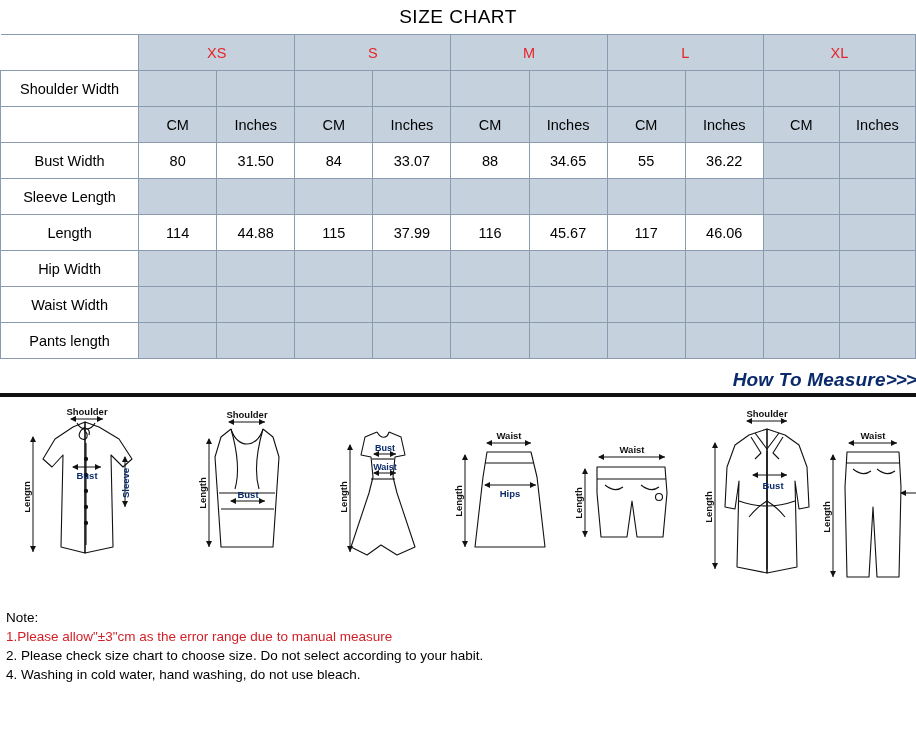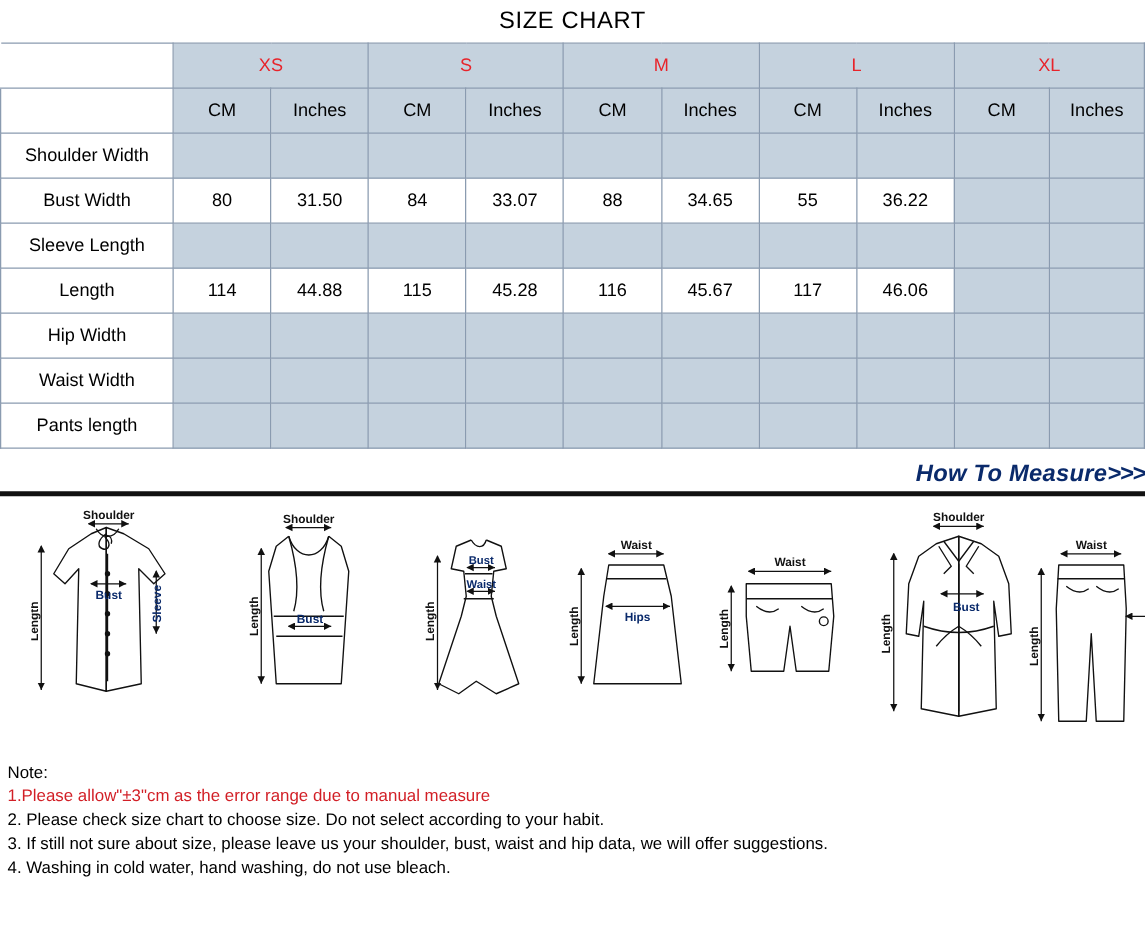--- a/index.html
+++ b/index.html
@@ -118,45 +118,45 @@
     <tbody>
       <tr>
         <td class="corner-top"></td>
         <td class="sizelabel" colspan="2">XS</td>
         <td class="sizelabel" colspan="2">S</td>
         <td class="sizelabel" colspan="2">M</td>
         <td class="sizelabel" colspan="2">L</td>
         <td class="sizelabel" colspan="2">XL</td>
       </tr>
       <tr>
+        <td class="rowhdr">Shoulder Width</td>
+        <td class="fill"></td>
+        <td class="fill"></td>
+        <td class="fill"></td>
+        <td class="fill"></td>
+        <td class="fill"></td>
+        <td class="fill"></td>
+        <td class="fill"></td>
+        <td class="fill"></td>
+        <td class="fill"></td>
+        <td class="fill"></td>
+      </tr>
+
+      <tr>
         <td class="white"></td>
         <td class="unit">CM</td>
         <td class="unit">Inches</td>
         <td class="unit">CM</td>
         <td class="unit">Inches</td>
         <td class="unit">CM</td>
         <td class="unit">Inches</td>
         <td class="unit">CM</td>
         <td class="unit">Inches</td>
         <td class="unit">CM</td>
         <td class="unit">Inches</td>
-      </tr>
-
-      <tr>
-        <td class="rowhdr">Shoulder Width</td>
-        <td class="fill"></td>
-        <td class="fill"></td>
-        <td class="fill"></td>
-        <td class="fill"></td>
-        <td class="fill"></td>
-        <td class="fill"></td>
-        <td class="fill"></td>
-        <td class="fill"></td>
-        <td class="fill"></td>
-        <td class="fill"></td>
       </tr>
 
       <tr>
         <td class="rowhdr">Bust Width</td>
         <td class="white">80</td>
         <td class="white">31.50</td>
         <td class="white">84</td>
         <td class="white">33.07</td>
         <td class="white">88</td>
         <td class="white">34.65</td>
@@ -178,21 +178,21 @@
         <td class="fill"></td>
         <td class="fill"></td>
         <td class="fill"></td>
       </tr>
 
       <tr>
         <td class="rowhdr">Length</td>
         <td class="white">114</td>
         <td class="white">44.88</td>
         <td class="white">115</td>
-        <td class="white">45.28</td>
+        <td class="white">37.99</td>
         <td class="white">116</td>
         <td class="white">45.67</td>
         <td class="white">117</td>
         <td class="white">46.06</td>
         <td class="fill"></td>
         <td class="fill"></td>
       </tr>
 
       <tr>
         <td class="rowhdr">Hip Width</td>
@@ -360,17 +360,16 @@
         </g>
 
       </g>
     </svg>
   </div>
 
   <div class="notes">
     <div>Note:</div>
     <div class="n-red">1.Please allow"±3"cm as the error range due to manual measure</div>
     <div>2. Please check size chart to choose size. Do not select according to your habit.</div>
-    <div>3. If still not sure about size, please leave us your shoulder, bust, waist and hip data, we will offer suggestions.</div>
     <div>4. Washing in cold water, hand washing, do not use bleach.</div>
   </div>
 
 </div>
 
 </body></html>

